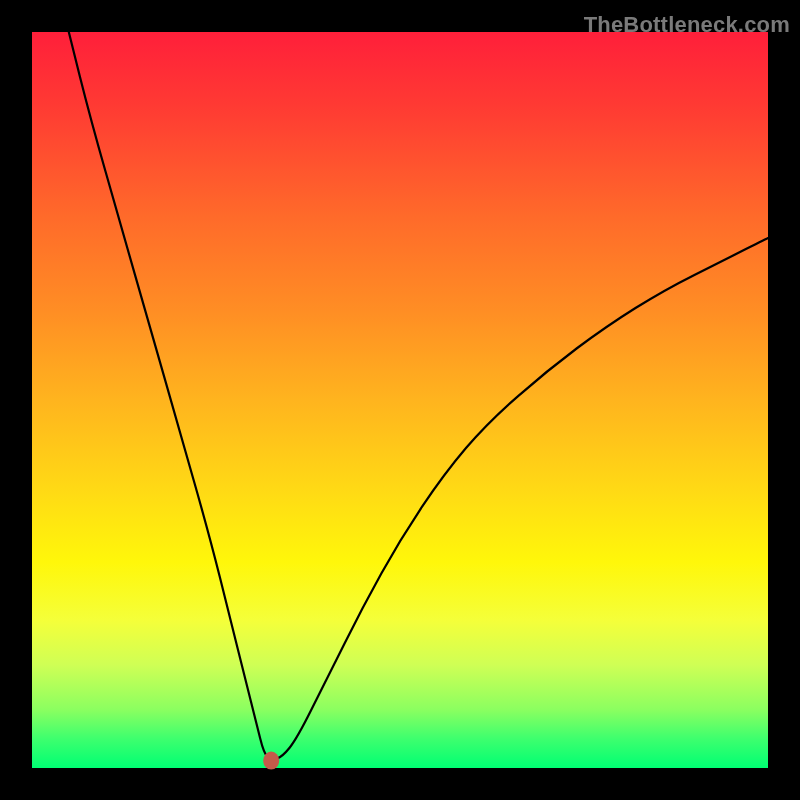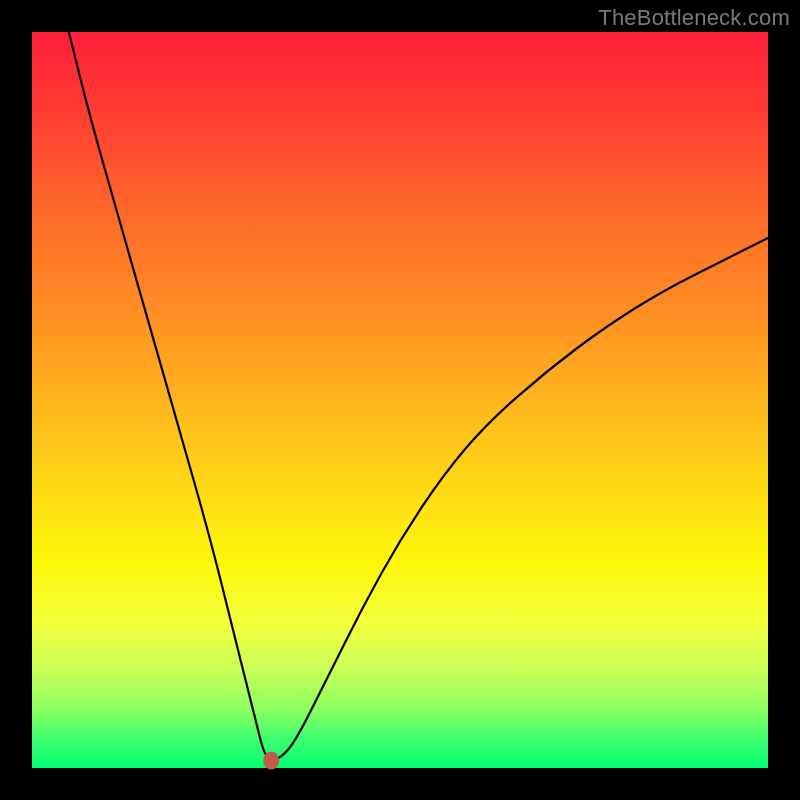--- a/index.html
+++ b/index.html
@@ -12,25 +12,25 @@
     overflow: hidden;
   }
   .frame {
     position: relative;
     width: 800px;
     height: 800px;
     background: #000;
   }
   .watermark {
     position: absolute;
-    top: 5px;
+    top: 12px;
     right: 10px;
     color: #7a7a7a;
     font-size: 22px;
-    font-weight: 400;
+    font-weight: 700;
     letter-spacing: 0.2px;
     user-select: none;
   }
   .plot-area {
     position: absolute;
     left: 32px;
     top: 32px;
     width: 736px;
     height: 736px;
     

